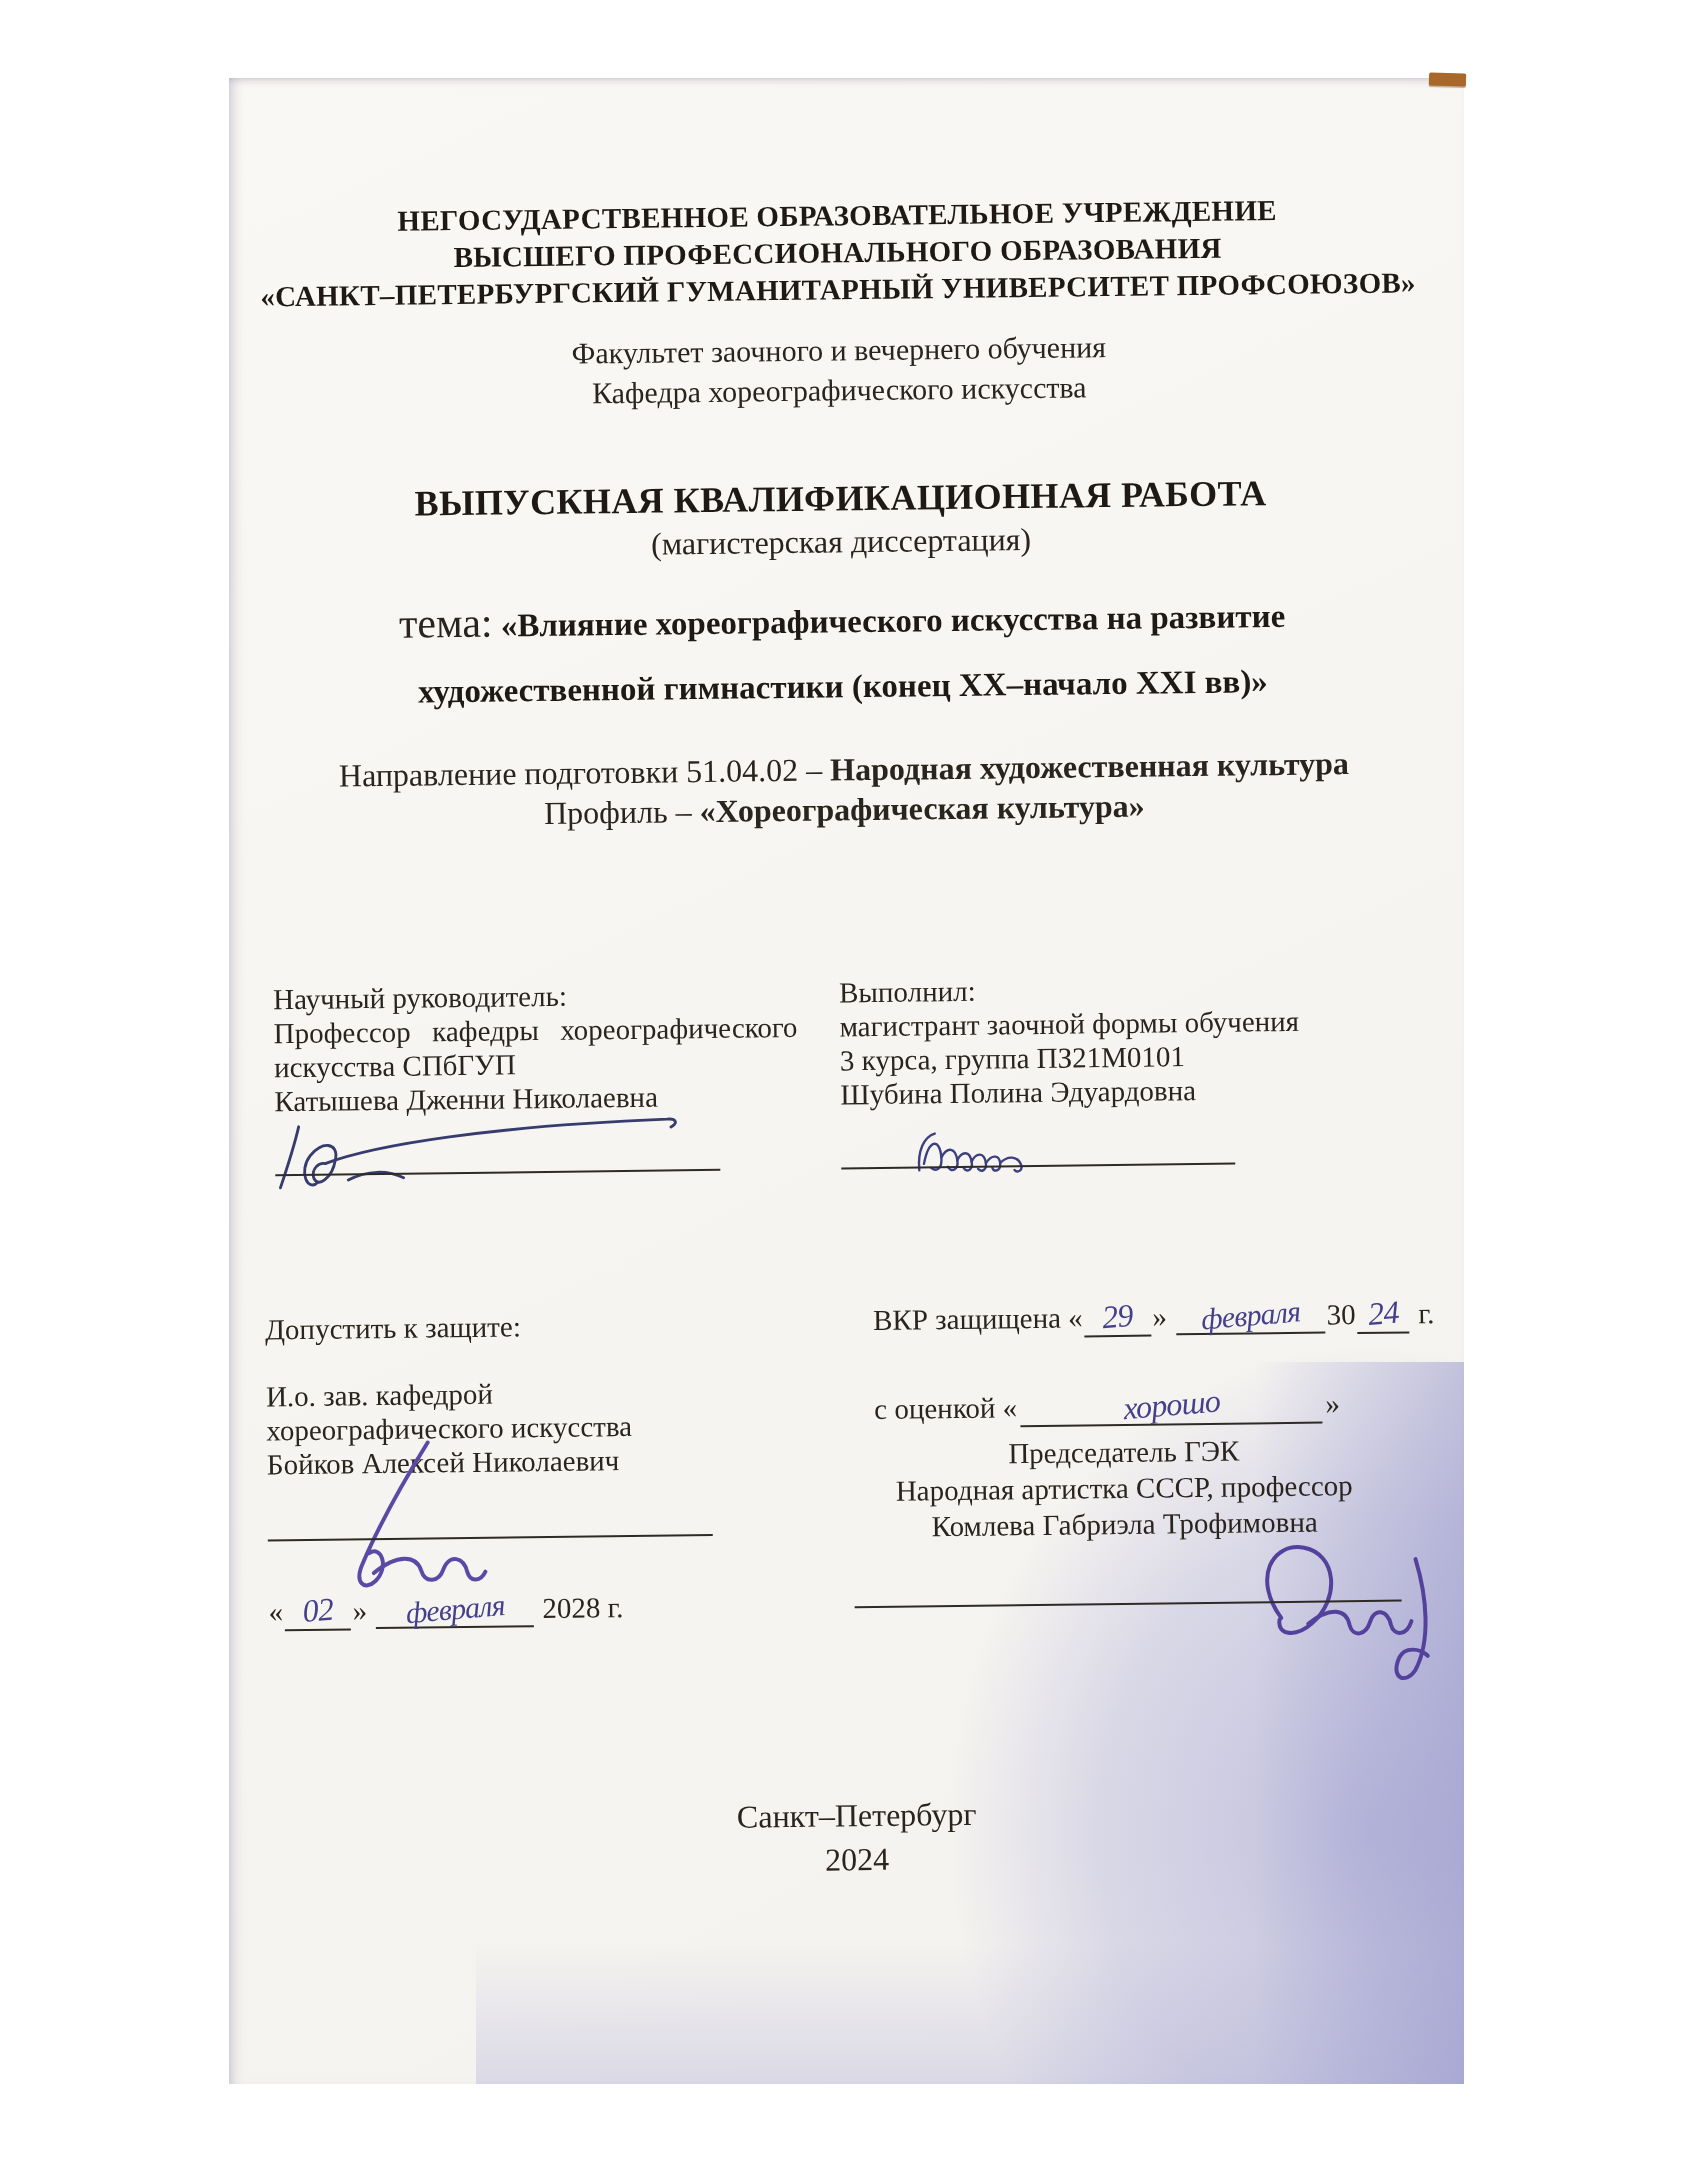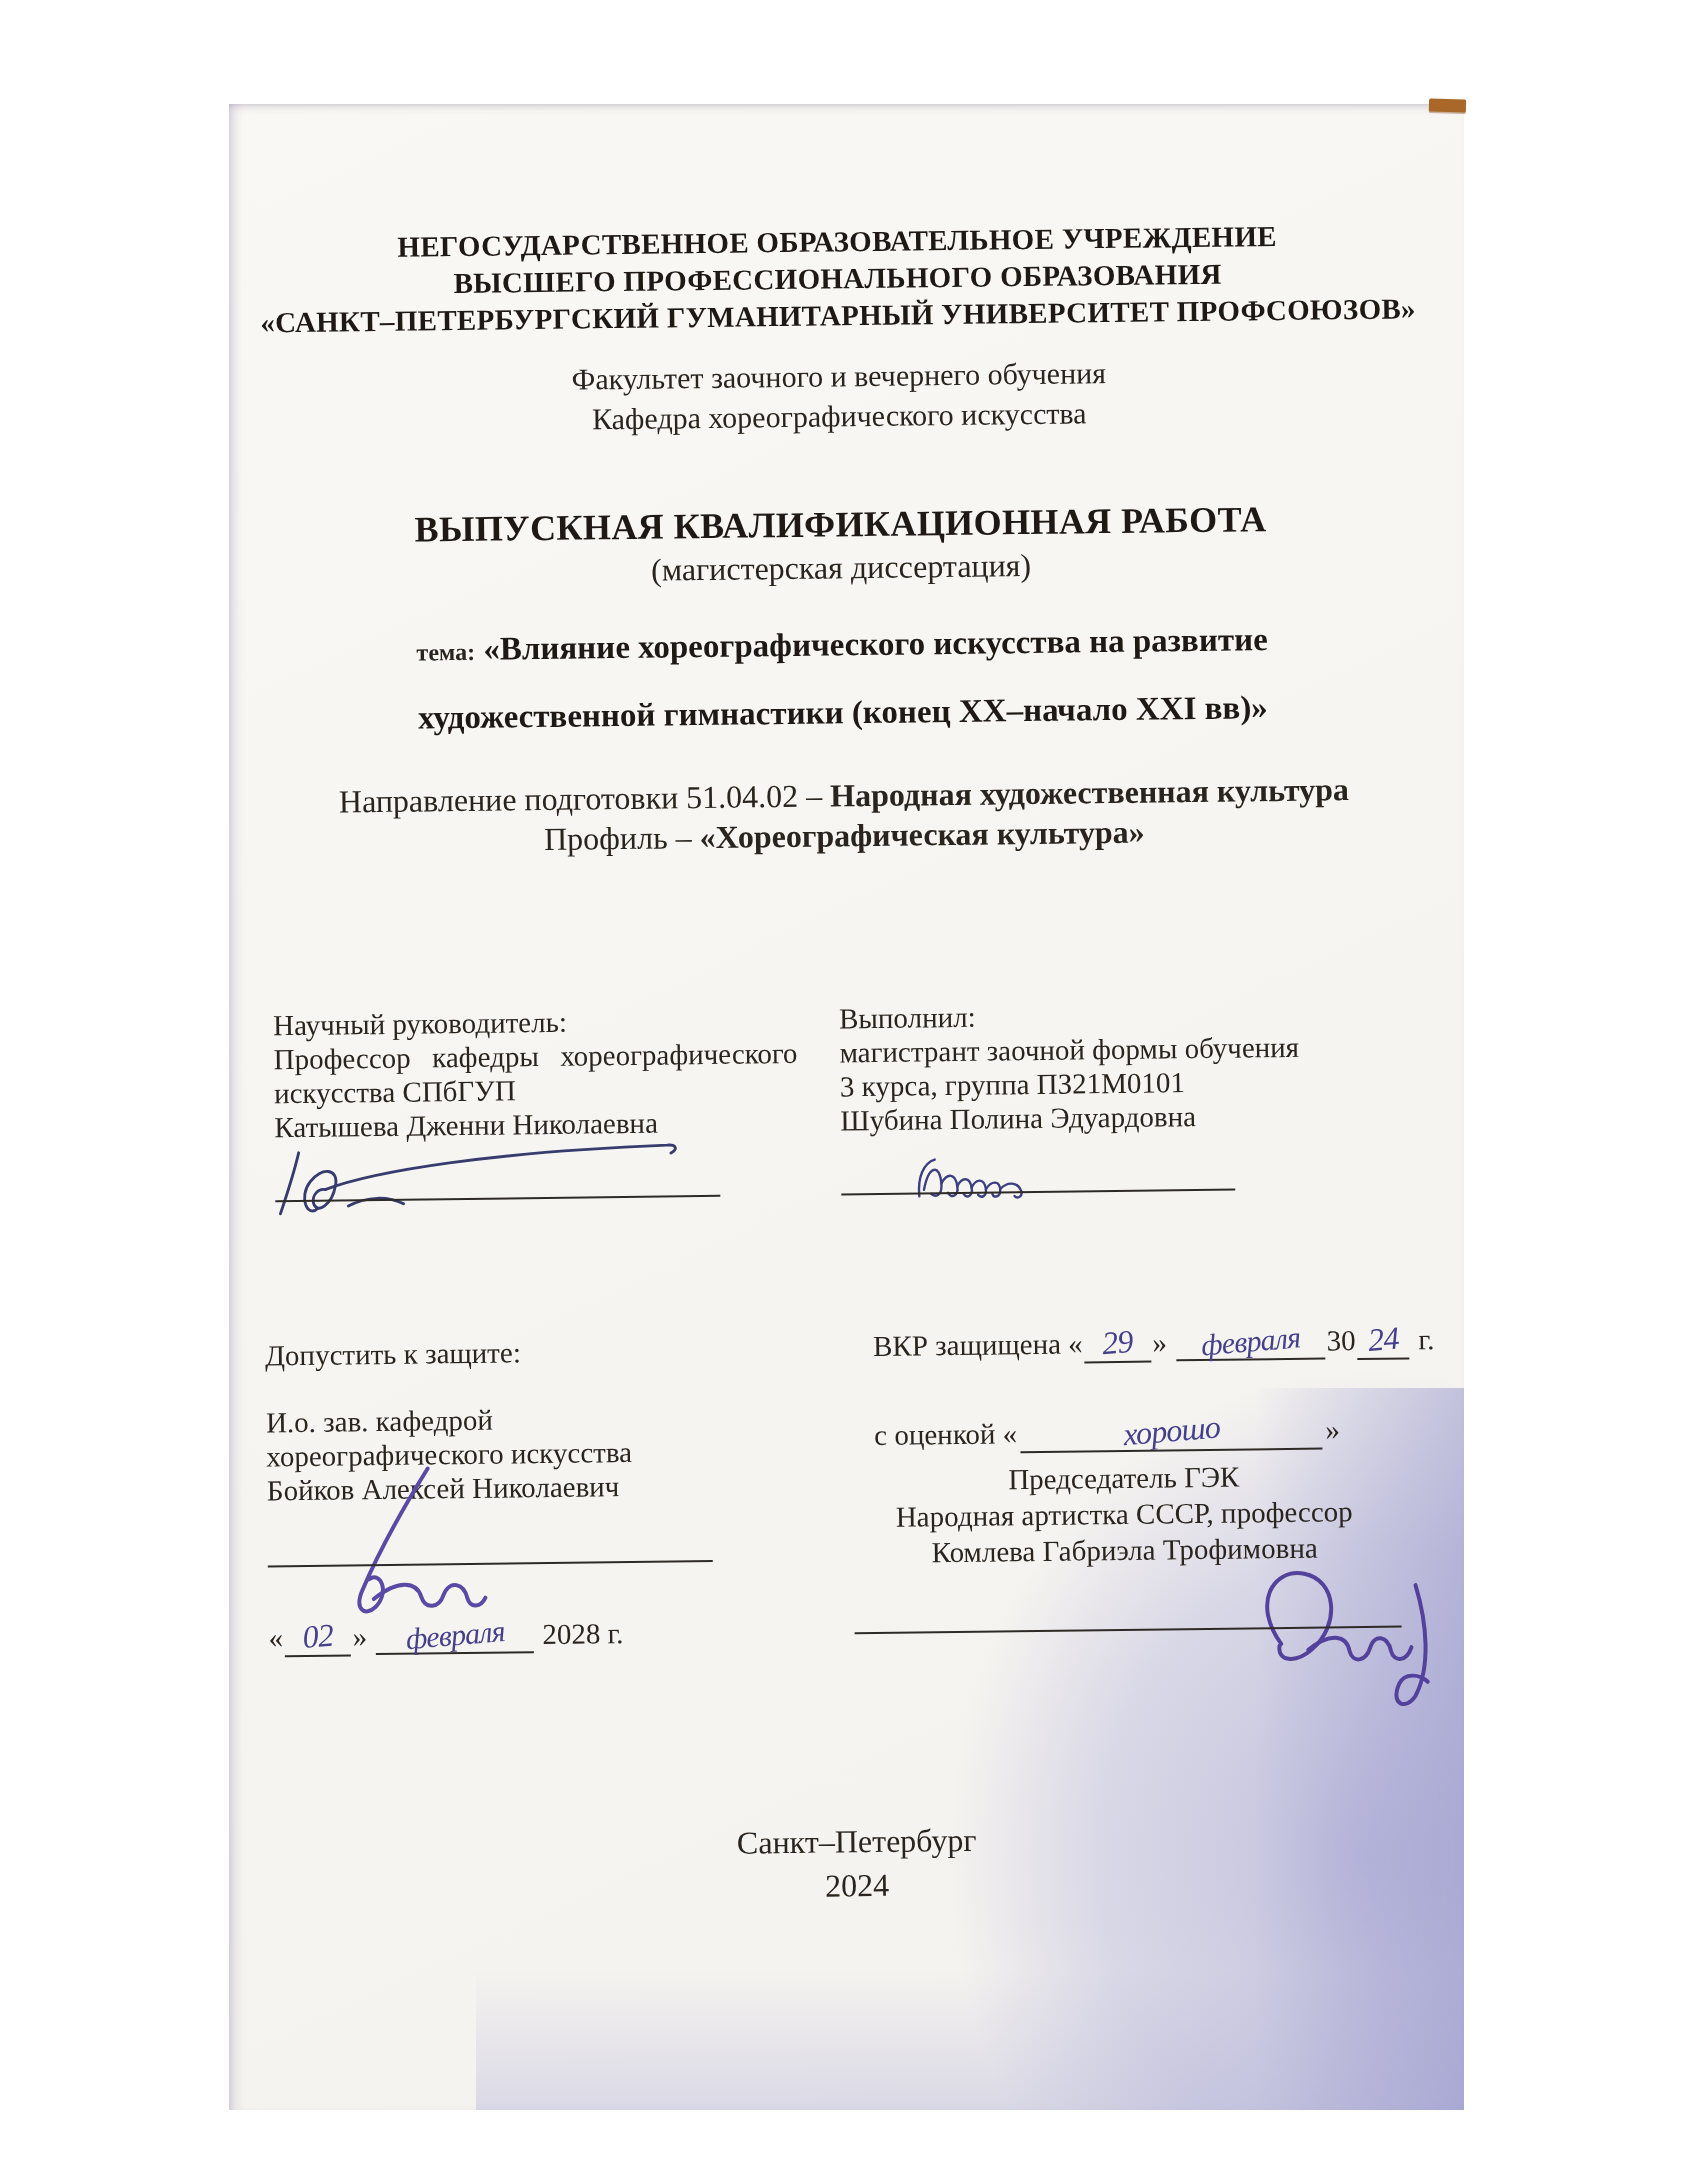--- a/index.html
+++ b/index.html
@@ -4,21 +4,21 @@
 <style>
   html,body{margin:0;padding:0;}
   body{
     width:1687px;height:2183px;background:#ffffff;
     font-family:"Liberation Serif", serif;color:#2a241e;
   }
   .canvas{position:relative;width:1687px;height:2183px;background:#ffffff;overflow:hidden;}
 
   
   .paper{
-    position:absolute;left:229px;top:104px;width:1235px;height:2006px;
+    position:absolute;left:229px;top:78px;width:1235px;height:2006px;
     background:linear-gradient(155deg,#faf8f4 0%,#f7f5f1 45%,#f4f2ee 100%);
     box-shadow:
       inset 0 7.1px 9.5px -7.1px rgba(125,115,150,.50),
       inset 11px 0 14.3px -9.5px rgba(125,115,160,.42);
   }
   .shadow-a{position:absolute;right:0;bottom:0;width:64%;height:42%;pointer-events:none;
     background:radial-gradient(ellipse 72% 78% at 88% 70%,
       rgba(143,143,205,.52) 0%,rgba(147,147,208,.28) 48%,rgba(147,147,208,0) 74%);}
   .shadow-b{position:absolute;right:0;bottom:0;width:17%;height:36%;pointer-events:none;
     background:linear-gradient(to right,rgba(143,143,205,0),rgba(134,134,198,.45));}
@@ -34,21 +34,21 @@
   .bold{font-weight:bold;}
 
   
   .inst{top:119px;font-weight:bold;font-size:29px;line-height:37px;
         color:#1e1914;letter-spacing:0.3px;}
   .fac{top:252px;font-size:30px;line-height:40px;}
   .worktitle{top:397px;}
   .wt1{font-size:36px;line-height:46px;font-weight:bold;letter-spacing:0.4px;color:#1e1914;}
   .wt2{font-size:32px;line-height:41px;}
   .theme{top:508px;font-size:33px;line-height:65px;color:#1e1914;}
-  .theme-label{font-weight:bold;font-size:24px;color:#2a241e;}
+  .theme-label{font-weight:normal;font-size:42px;color:#2a241e;}
   .direction{top:671px;font-size:32px;line-height:40px;}
 
   .col{font-size:29px;line-height:34px;}
   .sup-col{left:44px;top:897px;width:537px;}
   .auth-col{left:610px;top:897px;width:476px;}
   .justify{word-spacing:14.3px;}
 
   .uline{position:absolute;height:0;border-bottom:2px solid #2e2a26;}
 
   .adm{left:32px;top:1227px;font-size:29px;line-height:34px;}

